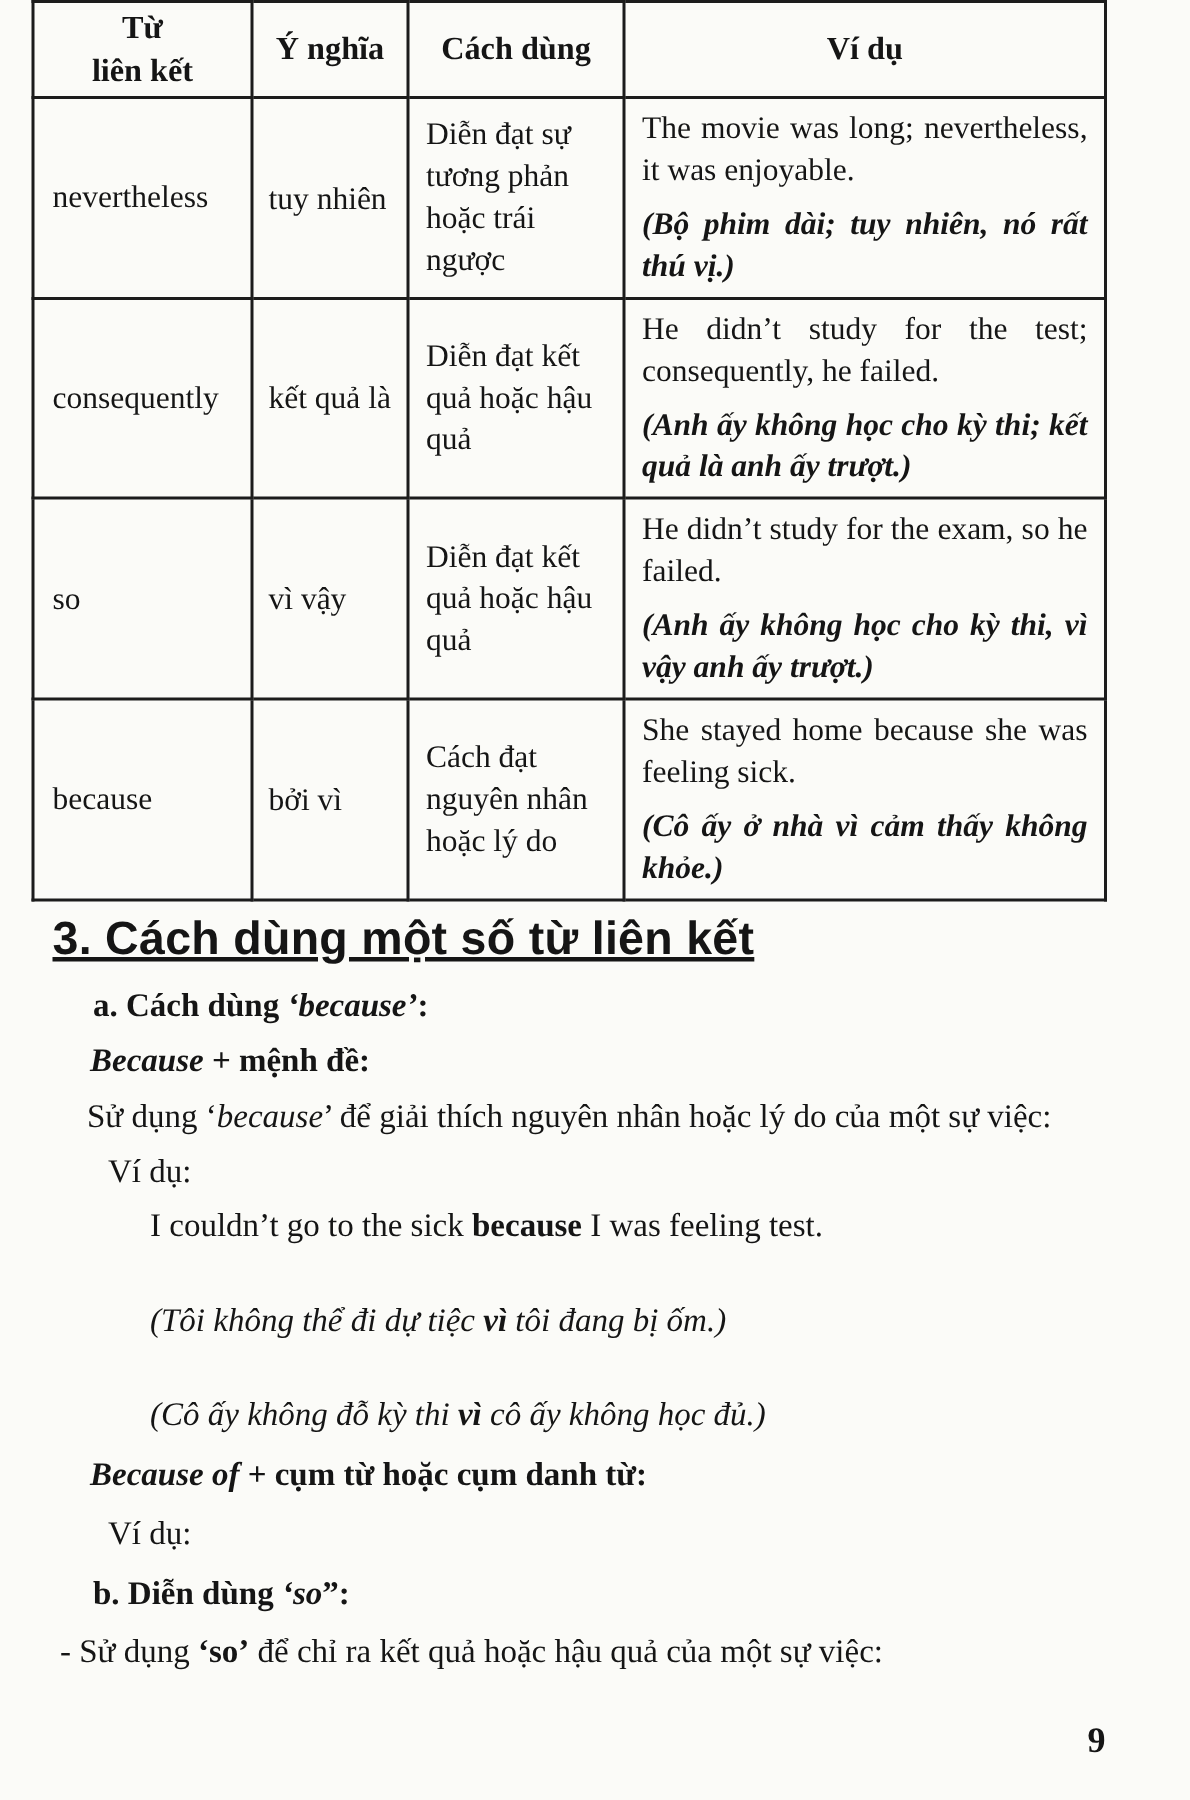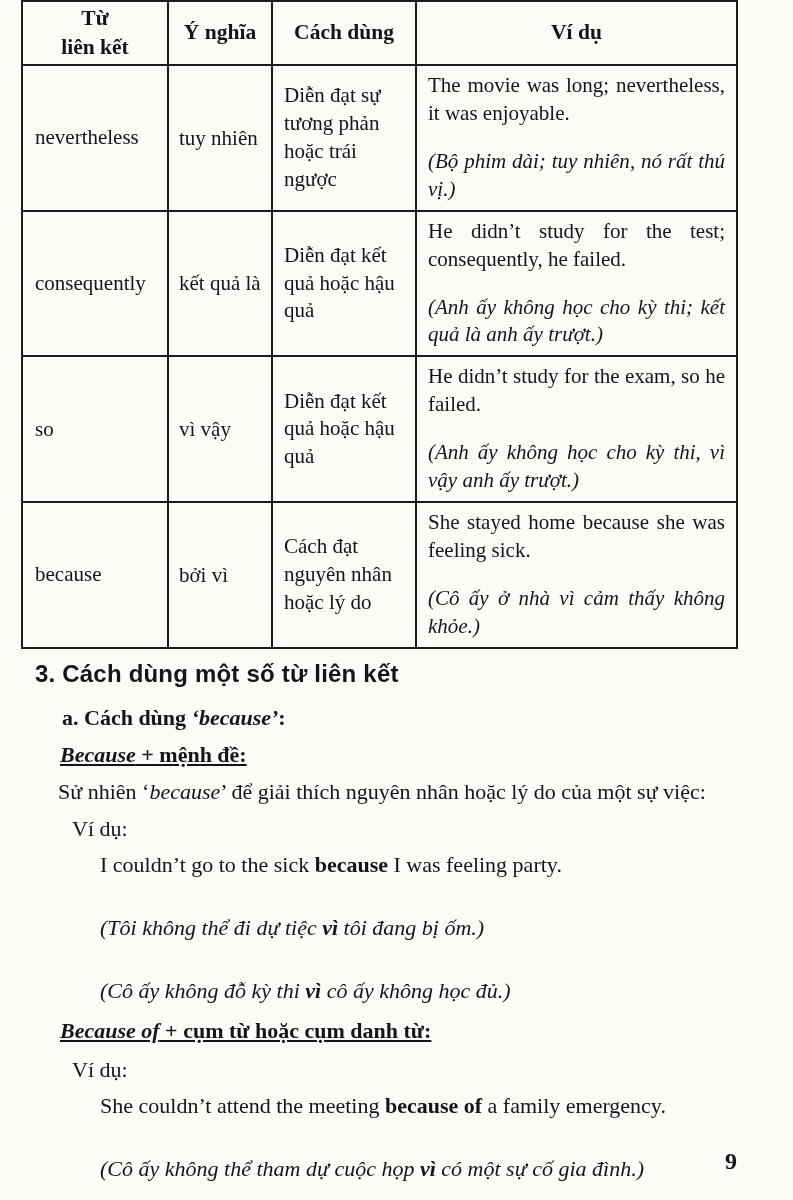--- a/index.html
+++ b/index.html
@@ -36,36 +36,37 @@
   table.lw tbody td { vertical-align: middle; font-size: 21px; }
   td.cell-word   { padding-left: 12px; }
   td.cell-meaning{ padding-left: 10px; padding-right: 4px; line-height: 1.35; }
   td.cell-usage  { padding: 8px 6px 8px 11px; line-height: 1.32; }
   td.cell-example{ padding: 6px 11px; font-size: 20.5px; }
   .row-1 { height: 116px; }
   .row-2 { height: 112px; }
   .row-3 { height: 115px; }
   .row-4 { height: 113px; }
   .cell-example p { text-align: justify; line-height: 1.33; }
-  .cell-example p.vi { font-style: italic; margin-top: 20px; }
+  .cell-example p.vi { font-style: italic; margin-top: 8px; font-weight: bold; }
 
   
   .content { margin-left: 21px; width: 745px; font-size: 22px; }
   .content .b { font-weight: bold; }
   .content .i { font-style: italic; }
   .main-heading {
     font-family: "Liberation Sans", sans-serif;
     font-weight: bold;
-    font-size: 24px;
+    font-size: 31px;
     line-height: 28px;
     margin: 11px 0 0 14px;
     letter-spacing: 0.2px;
+    text-decoration: underline;
   }
   .sub-title   { margin: 16px 0 0 41px; line-height: 28px; }
-  .formula     { margin: 9px 0 0 39px;  line-height: 28px; text-decoration: underline; }
+  .formula     { margin: 9px 0 0 39px;  line-height: 28px; }
   .usage-note  { margin: 9px 0 0 37px;  line-height: 28px; }
   .vidu        { margin: 9px 0 0 51px;  line-height: 28px; font-weight: normal; }
   .example-block { margin: 6px 0 0 79px; line-height: 31px; }
   .example-block + .example-block { margin-top: 13px; }
   .example-block .vi { font-style: italic; margin-top: 32px; }
   .formula.of  { margin-top: 11px; }
   .vidu.second { margin-top: 11px; }
   .so-title    { margin: 12px 0 0 41px; line-height: 28px; }
   .so-bullet   { margin: 11px 0 0 19px; line-height: 28px; }
 
@@ -136,40 +137,36 @@
         </td>
       </tr>
     </tbody>
   </table>
 
   <div class="content">
     <h3 class="main-heading">3. Cách dùng một số từ liên kết</h3>
 
     <p class="sub-title"><span class="b">a. Cách dùng </span><span class="b i">‘because’</span><span class="b">:</span></p>
     <p class="formula"><span class="b i">Because</span><span class="b"> + mệnh đề:</span></p>
-    <p class="usage-note"><span>Sử nhiên ‘</span><span class="i">because</span><span>’ để giải thích nguyên nhân hoặc lý do của một sự việc:</span></p>
+    <p class="usage-note"><span>Sử dụng ‘</span><span class="i">because</span><span>’ để giải thích nguyên nhân hoặc lý do của một sự việc:</span></p>
 
     <p class="vidu">Ví dụ:</p>
 
     <div class="example-block">
-      <p class="en"><span>I couldn’t go to the sick </span><span class="b">because</span><span> I was feeling party.</span></p>
+      <p class="en"><span>I couldn’t go to the sick </span><span class="b">because</span><span> I was feeling test.</span></p>
       <p class="vi"><span>(Tôi không thể đi dự tiệc </span><span class="b">vì</span><span> tôi đang bị ốm.)</span></p>
     </div>
 
     <div class="example-block">
       <p class="vi"><span>(Cô ấy không đỗ kỳ thi </span><span class="b">vì</span><span> cô ấy không học đủ.)</span></p>
     </div>
 
     <p class="formula of"><span class="b i">Because of</span><span class="b"> + cụm từ hoặc cụm danh từ:</span></p>
 
     <p class="vidu second">Ví dụ:</p>
 
-    <div class="example-block">
-      <p class="en"><span>She couldn’t attend the meeting </span><span class="b">because of</span><span> a family emergency.</span></p>
-      <p class="vi"><span>(Cô ấy không thể tham dự cuộc họp </span><span class="b">vì</span><span> có một sự cố gia đình.)</span></p>
-    </div>
 
     <p class="so-title"><span class="b">b. Diễn dùng </span><span class="b i">‘so</span><span class="b">”:</span></p>
     <p class="so-bullet"><span>- Sử dụng </span><span class="b">‘so’</span><span> để chỉ ra kết quả hoặc hậu quả của một sự việc:</span></p>
   </div>
 
   <div class="page-number">9</div>
 </div>
 
 </body></html>

